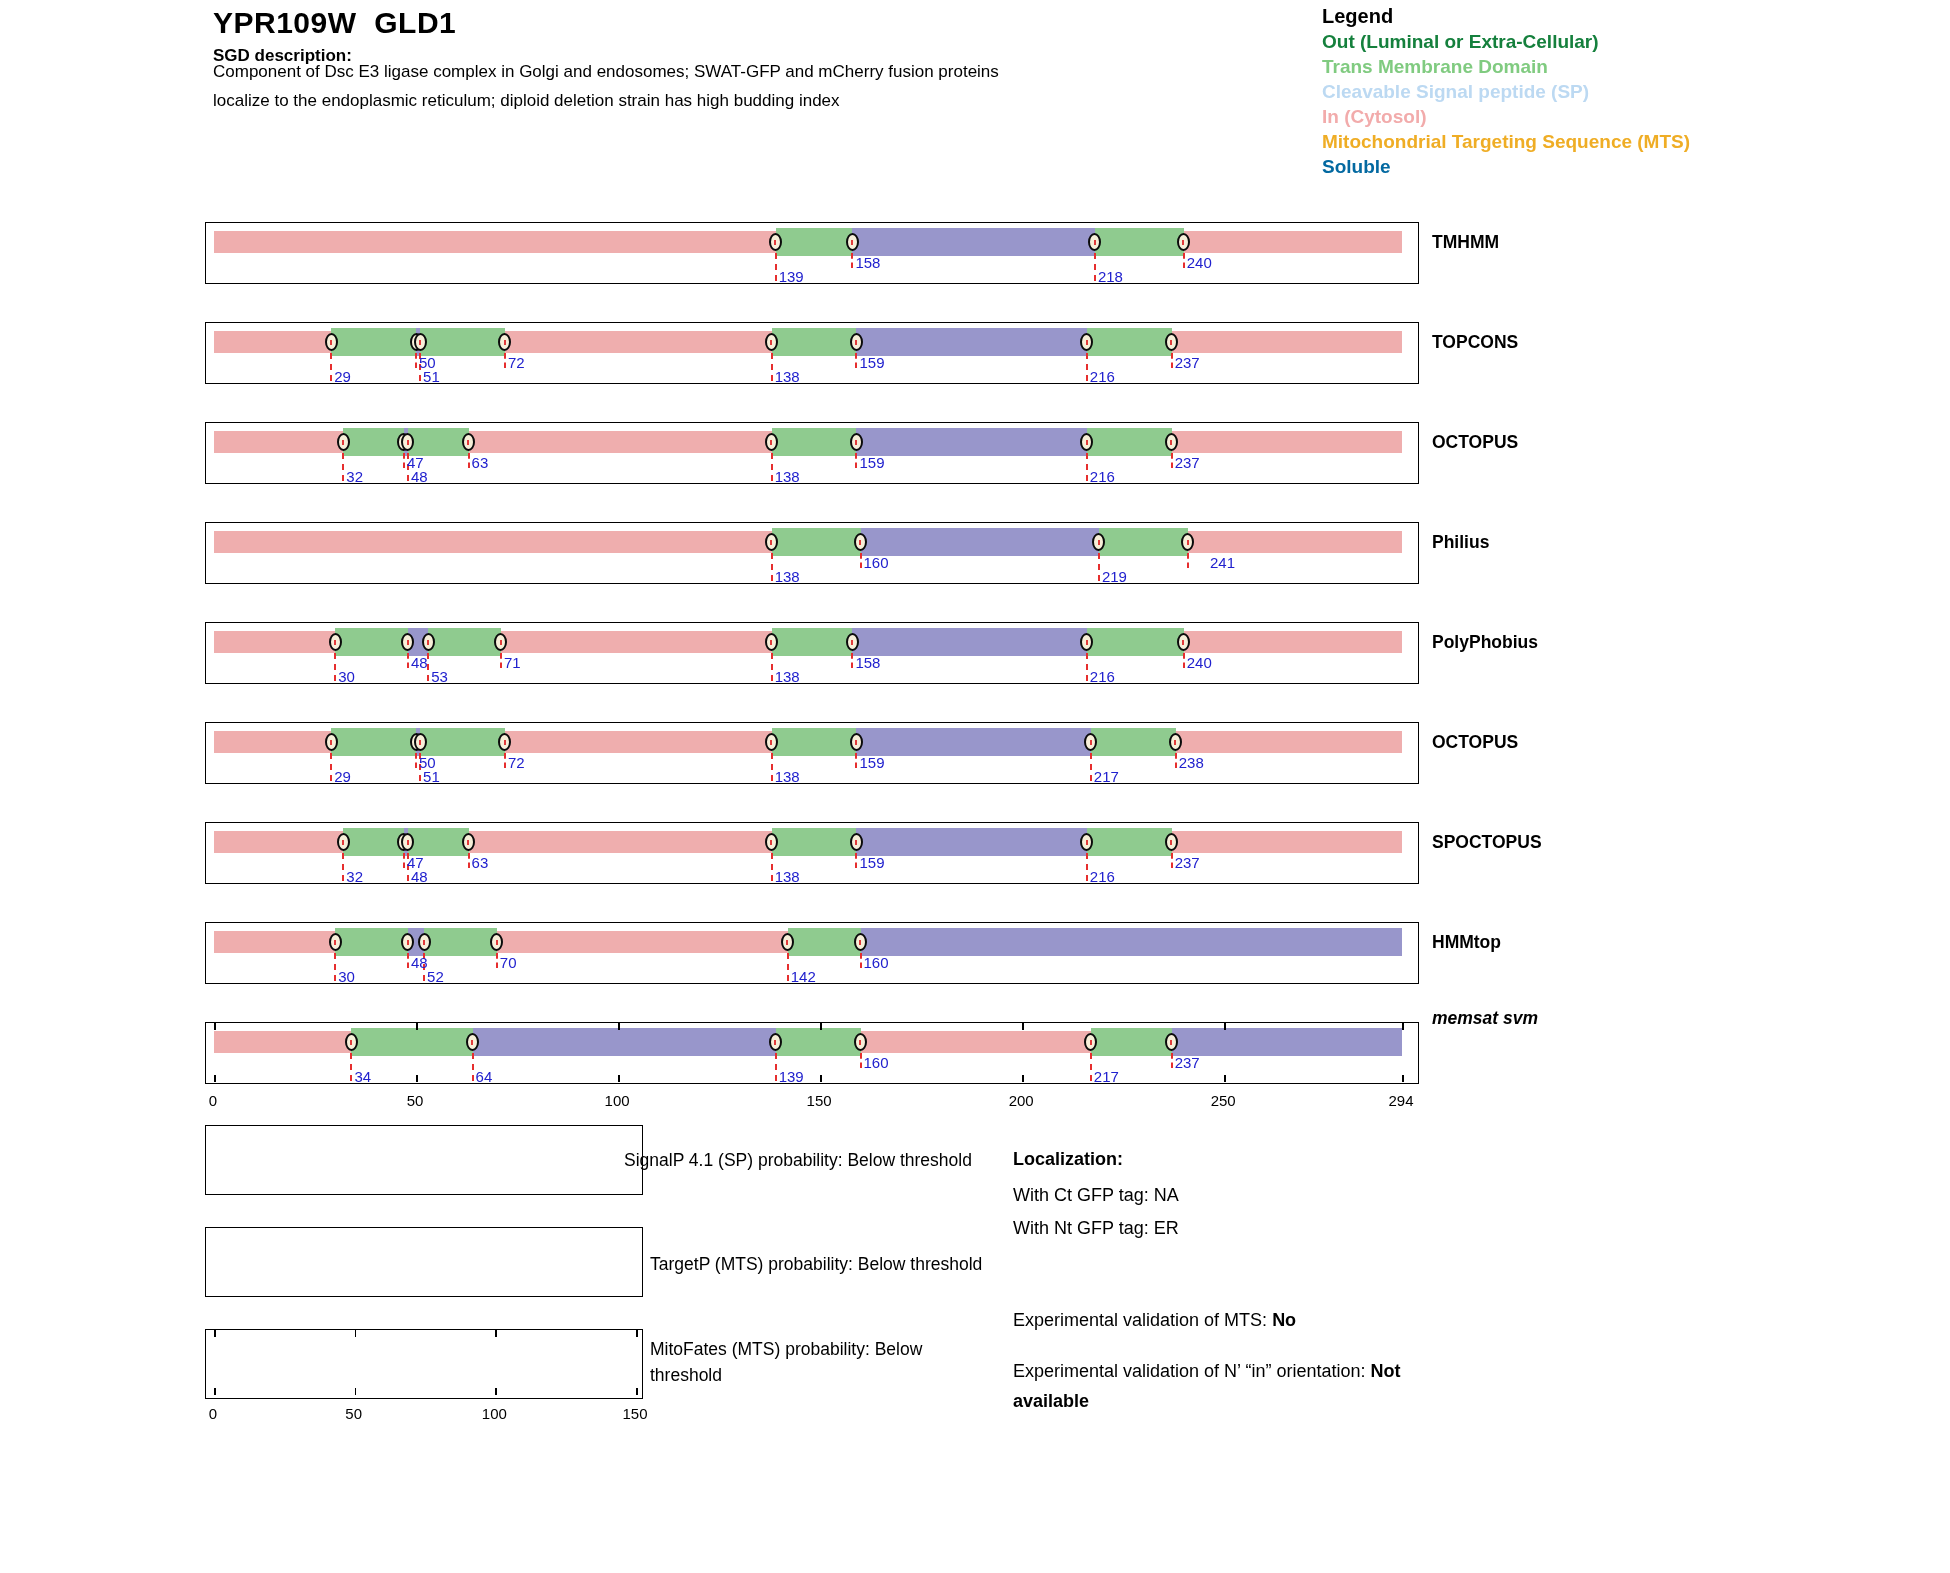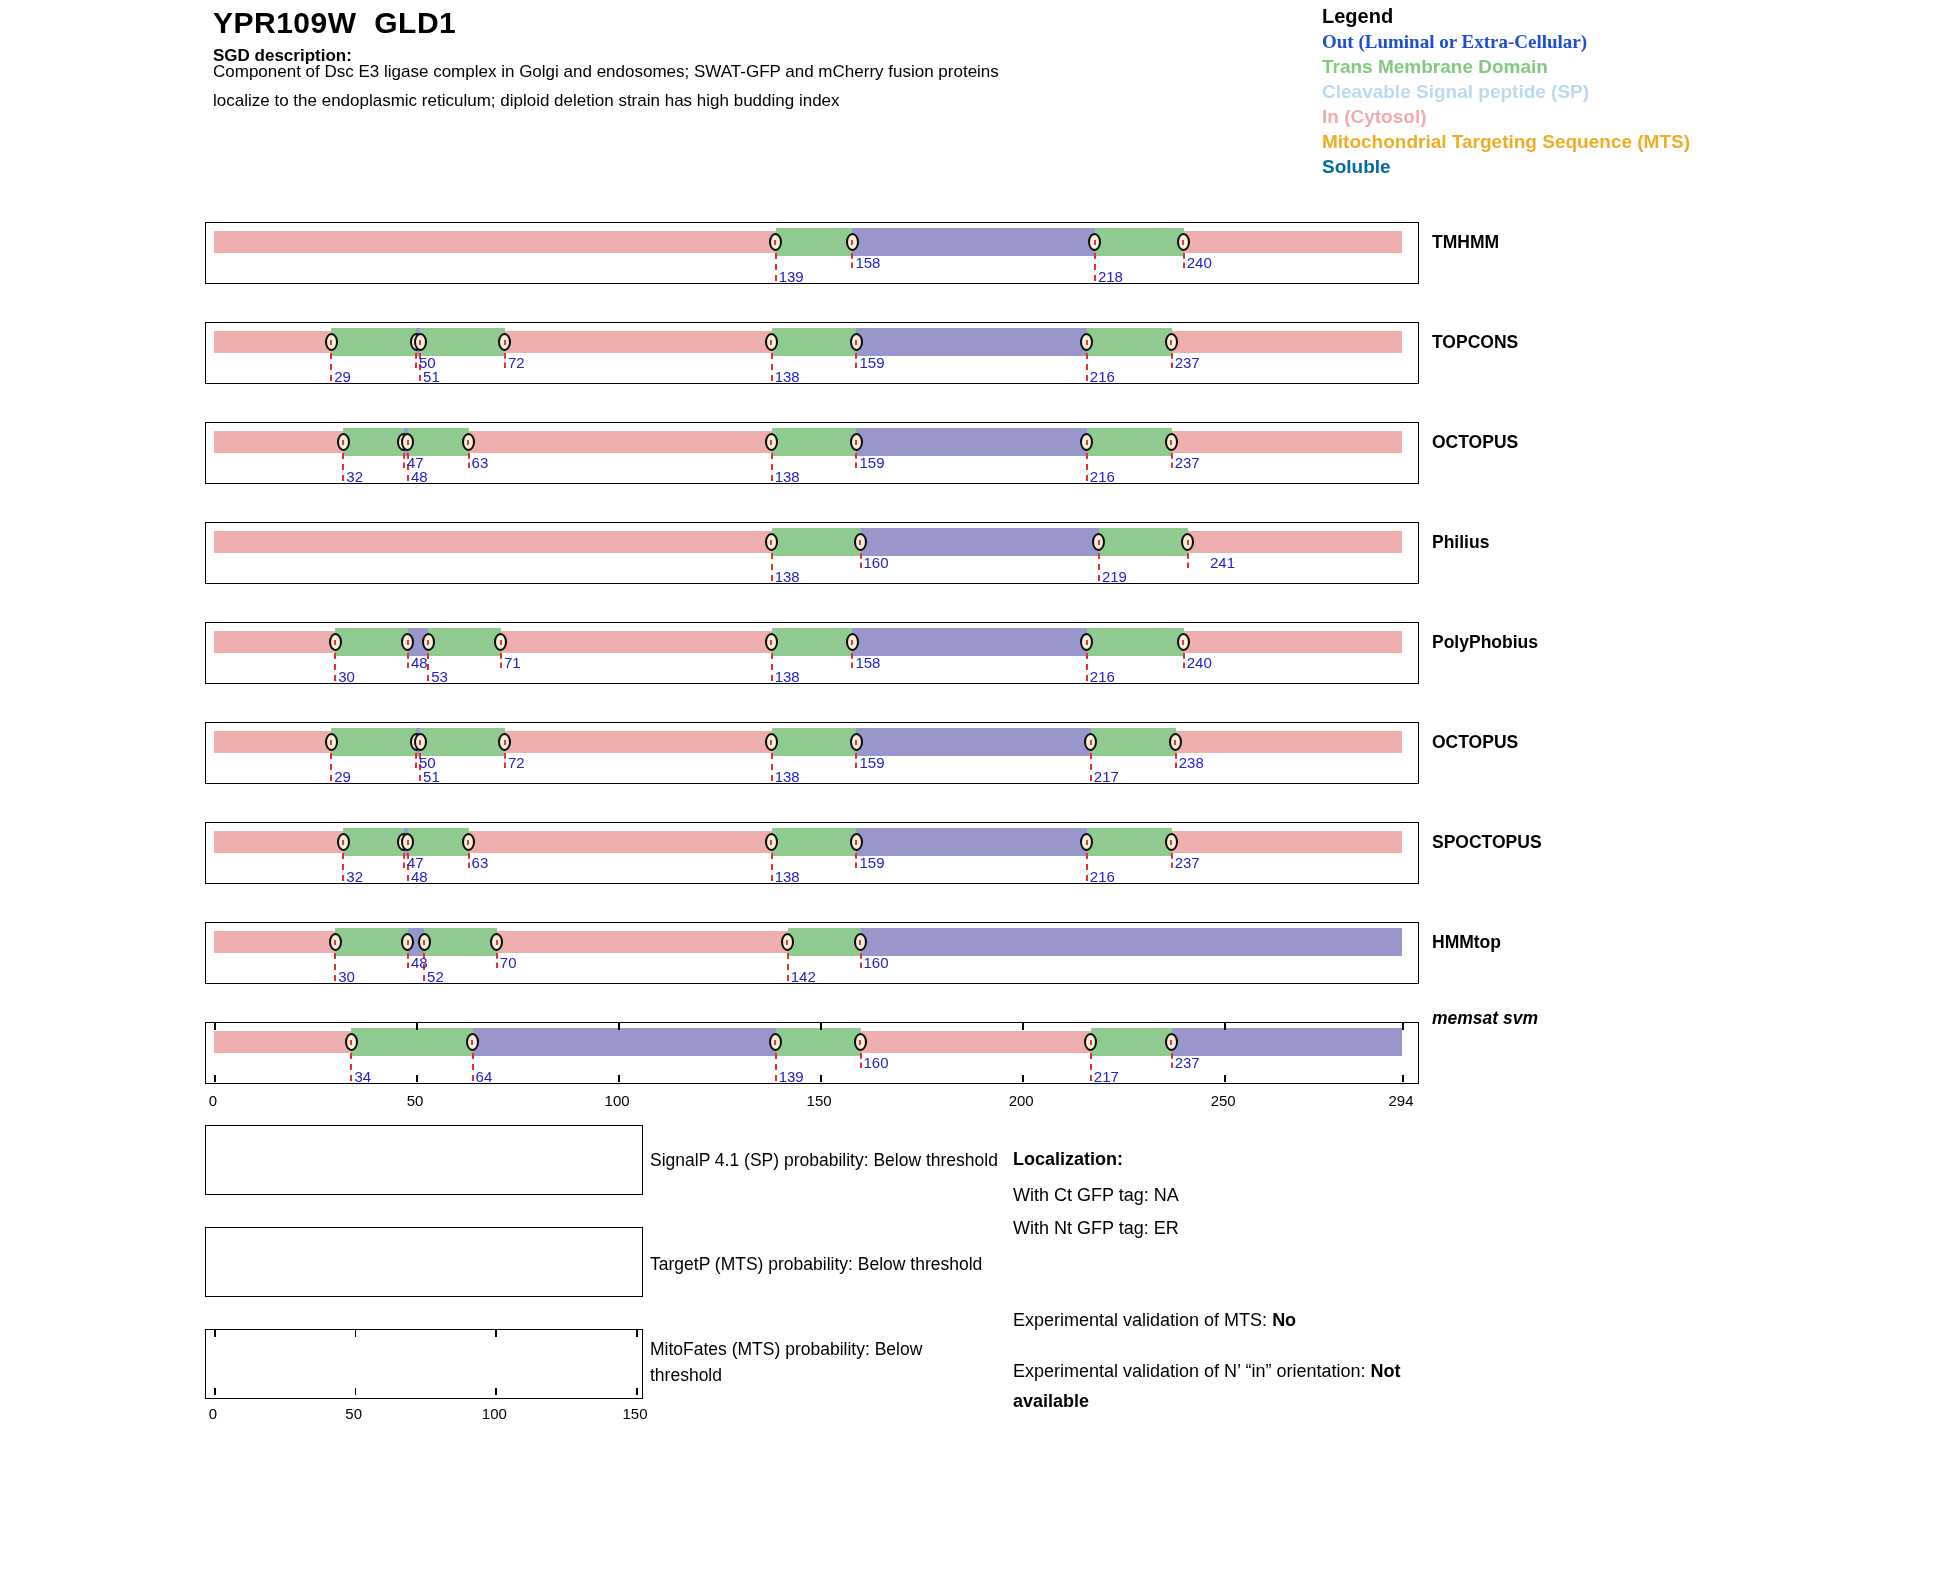--- a/index.html
+++ b/index.html
@@ -34,21 +34,21 @@
 
 <div id="root">
 
   <div class="abs hdr-title">YPR109W  GLD1</div>
   <div class="abs sgd-label">SGD description:</div>
   <div class="abs sgd-desc">Component of Dsc E3 ligase complex in Golgi and endosomes; SWAT-GFP and mCherry fusion proteins localize to the endoplasmic reticulum; diploid deletion strain has high budding index</div>
 
   <div class="abs legend">
     <div class="legend-title">Legend</div>
     <div id="legend-entries">
-        <div class="legend-entry" style="color: #1d4ed8; font-family: Liberation Serif, serif;">Out (Luminal or Extra-Cellular)</div>
+        <div class="legend-entry" style="color: #15803d;">Out (Luminal or Extra-Cellular)</div>
         <div class="legend-entry" style="color: rgb(128, 203, 128);">Trans Membrane Domain</div>
         <div class="legend-entry" style="color: rgb(188, 217, 242);">Cleavable Signal peptide (SP)</div>
         <div class="legend-entry" style="color: rgb(242, 171, 171);">In (Cytosol)</div>
         <div class="legend-entry" style="color: rgb(239, 173, 37);">Mitochondrial Targeting Sequence (MTS)</div>
         <div class="legend-entry" style="color: #0369a1;">Soluble</div>
       </div>
   </div>
 
   <div id="tracks-layer">
       <div class="track-box" style="top: 222px;">
@@ -469,21 +469,21 @@
         <div class="tick" style="left: 289.333px; top: 58px; height: 7px;"></div>
         <div class="tick" style="left: 430px; top: 0px; height: 7px;"></div>
         <div class="tick" style="left: 430px; top: 58px; height: 7px;"></div>
       </div>
       <div class="axlab" style="left: 191px; top: 1405px;">0</div>
       <div class="axlab" style="left: 331.667px; top: 1405px;">50</div>
       <div class="axlab" style="left: 472.333px; top: 1405px;">100</div>
       <div class="axlab" style="left: 613px; top: 1405px;">150</div>
     </div>
 
-  <div class="caption" style="left:650px;top:1147px;">SignalP 4.1 (SP) probability: Below threshold</div>
+  <div class="caption" style="left:624px;top:1147px;">SignalP 4.1 (SP) probability: Below threshold</div>
   <div class="caption" style="left:650px;top:1251px;">TargetP (MTS) probability: Below threshold</div>
   <div class="caption" style="left:650px;top:1336px;width:295px;">MitoFates (MTS) probability: Below threshold</div>
 
   <div class="info b" style="left:1013px;top:1147px;">Localization:</div>
   <div class="info" style="left:1013px;top:1183px;">With Ct GFP tag: NA</div>
   <div class="info" style="left:1013px;top:1216px;">With Nt GFP tag: ER</div>
   <div class="info" style="left:1013px;top:1308px;width:470px;"><span>Experimental validation of MTS: </span><span class="b">No</span></div>
   <div class="info" style="left:1013px;top:1356px;width:448px;line-height:30px;"><span>Experimental validation of N’ “in” orientation: </span><span class="b">Not available</span></div>
 
 </div>

